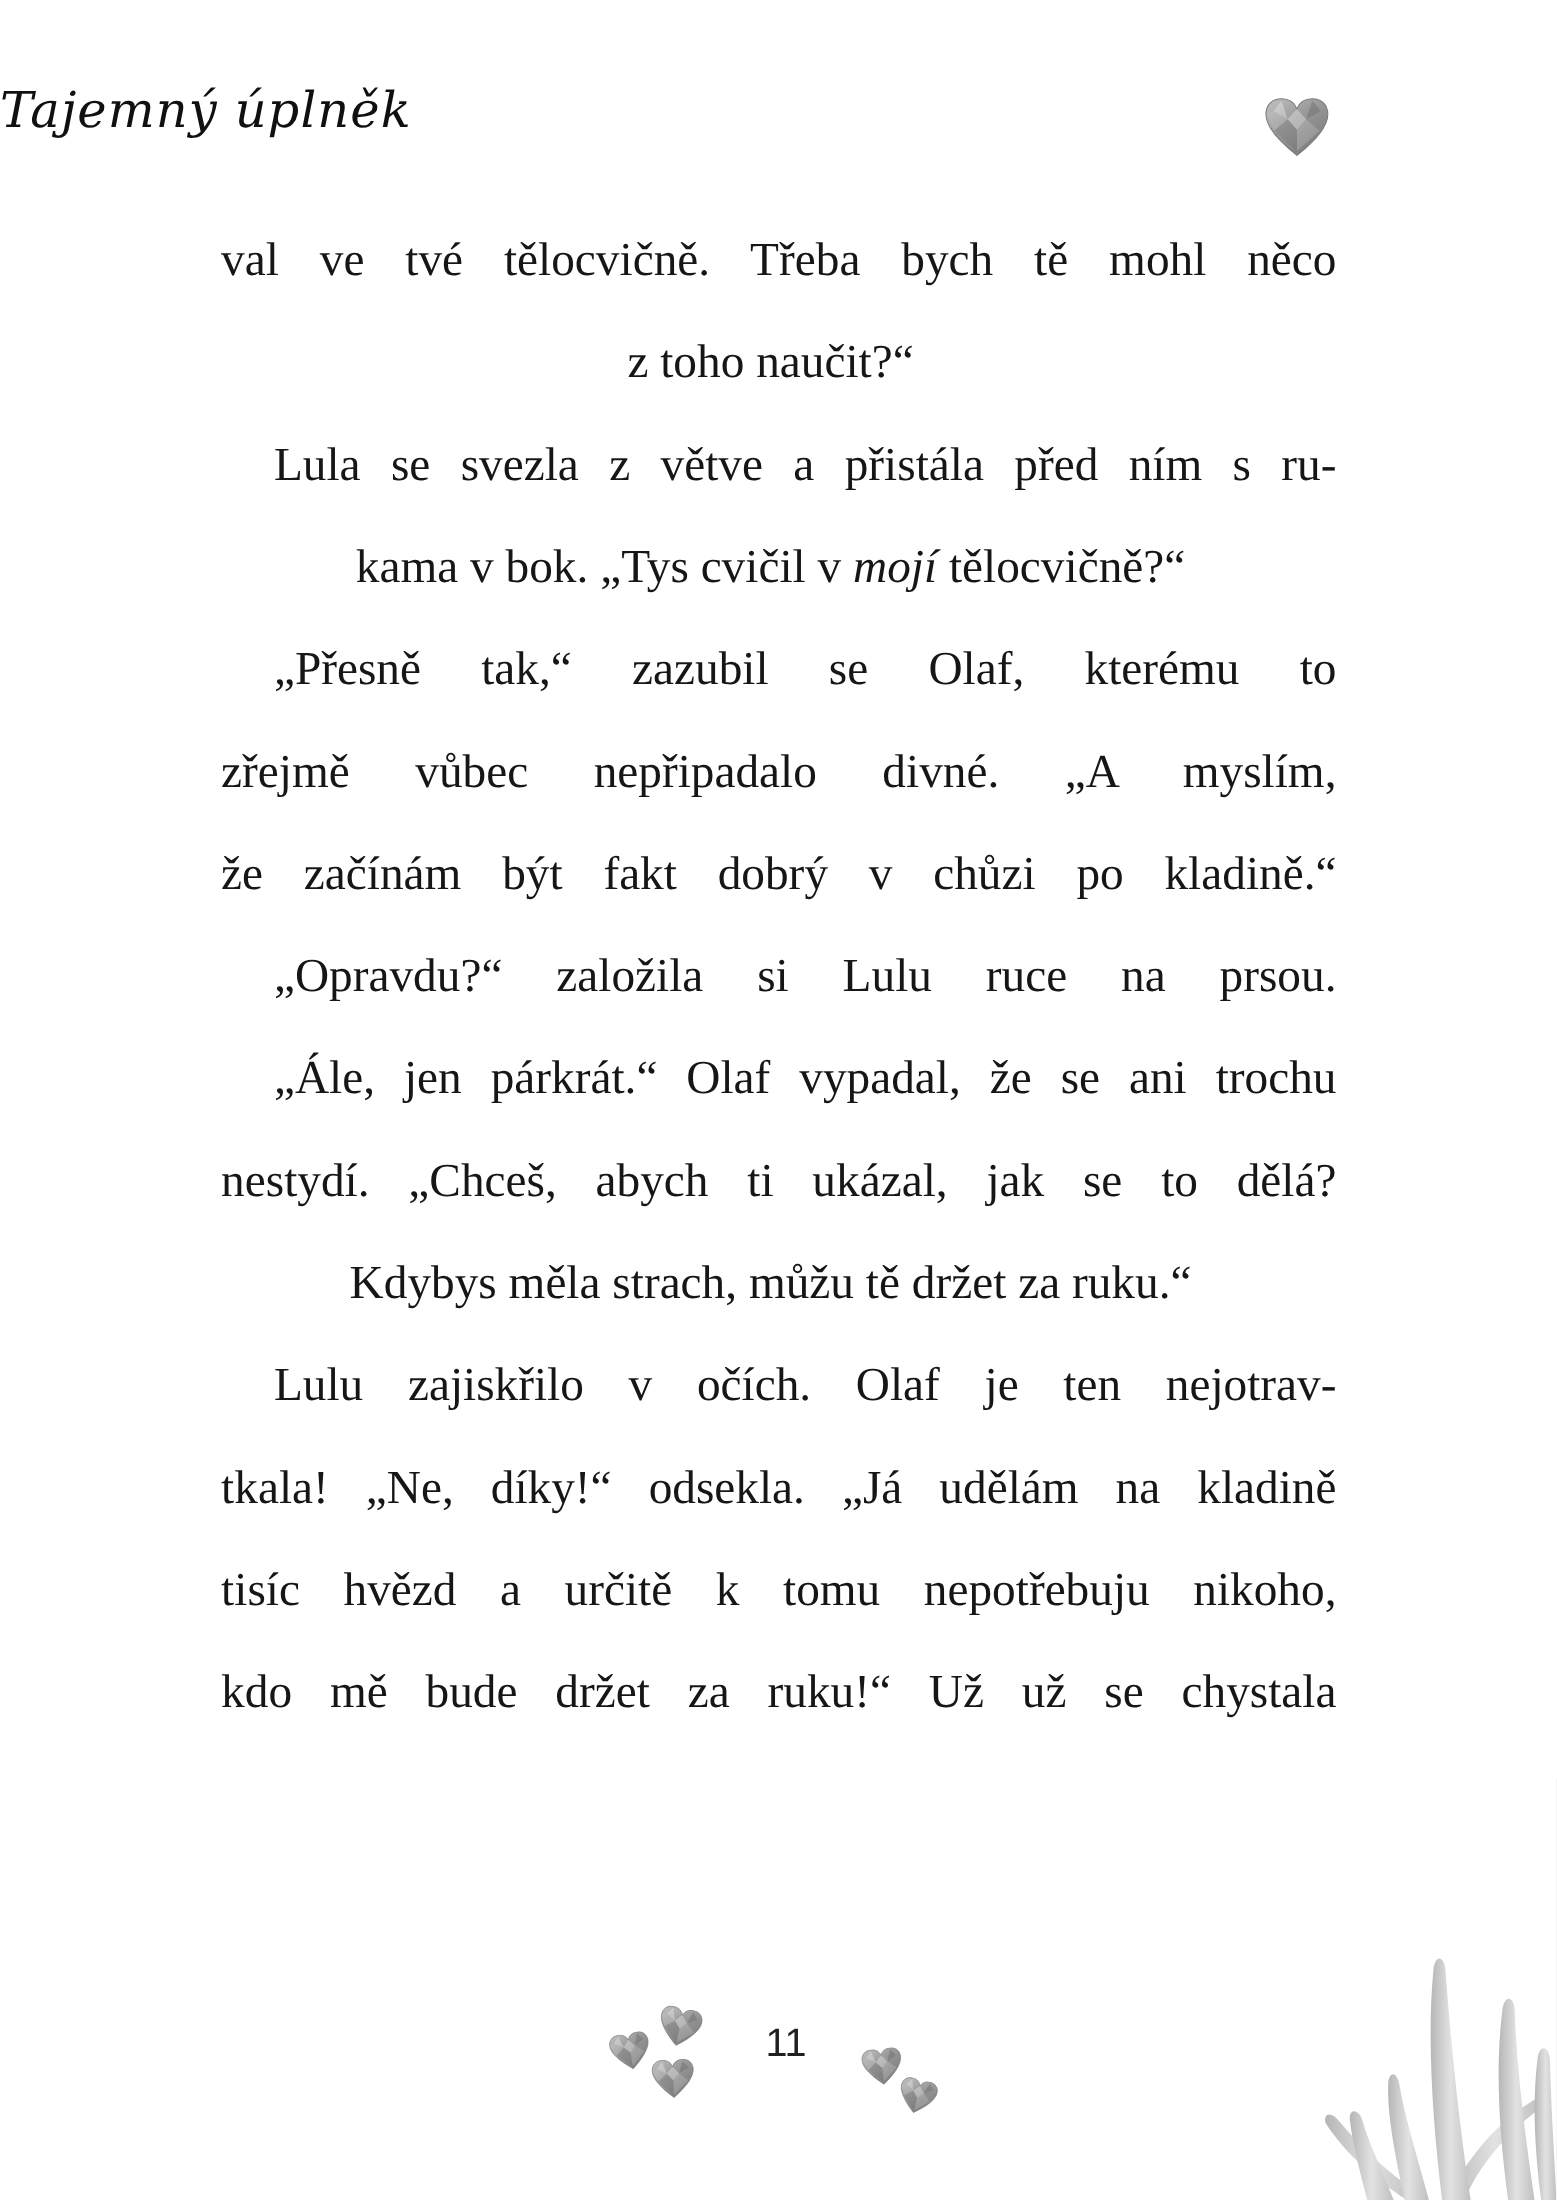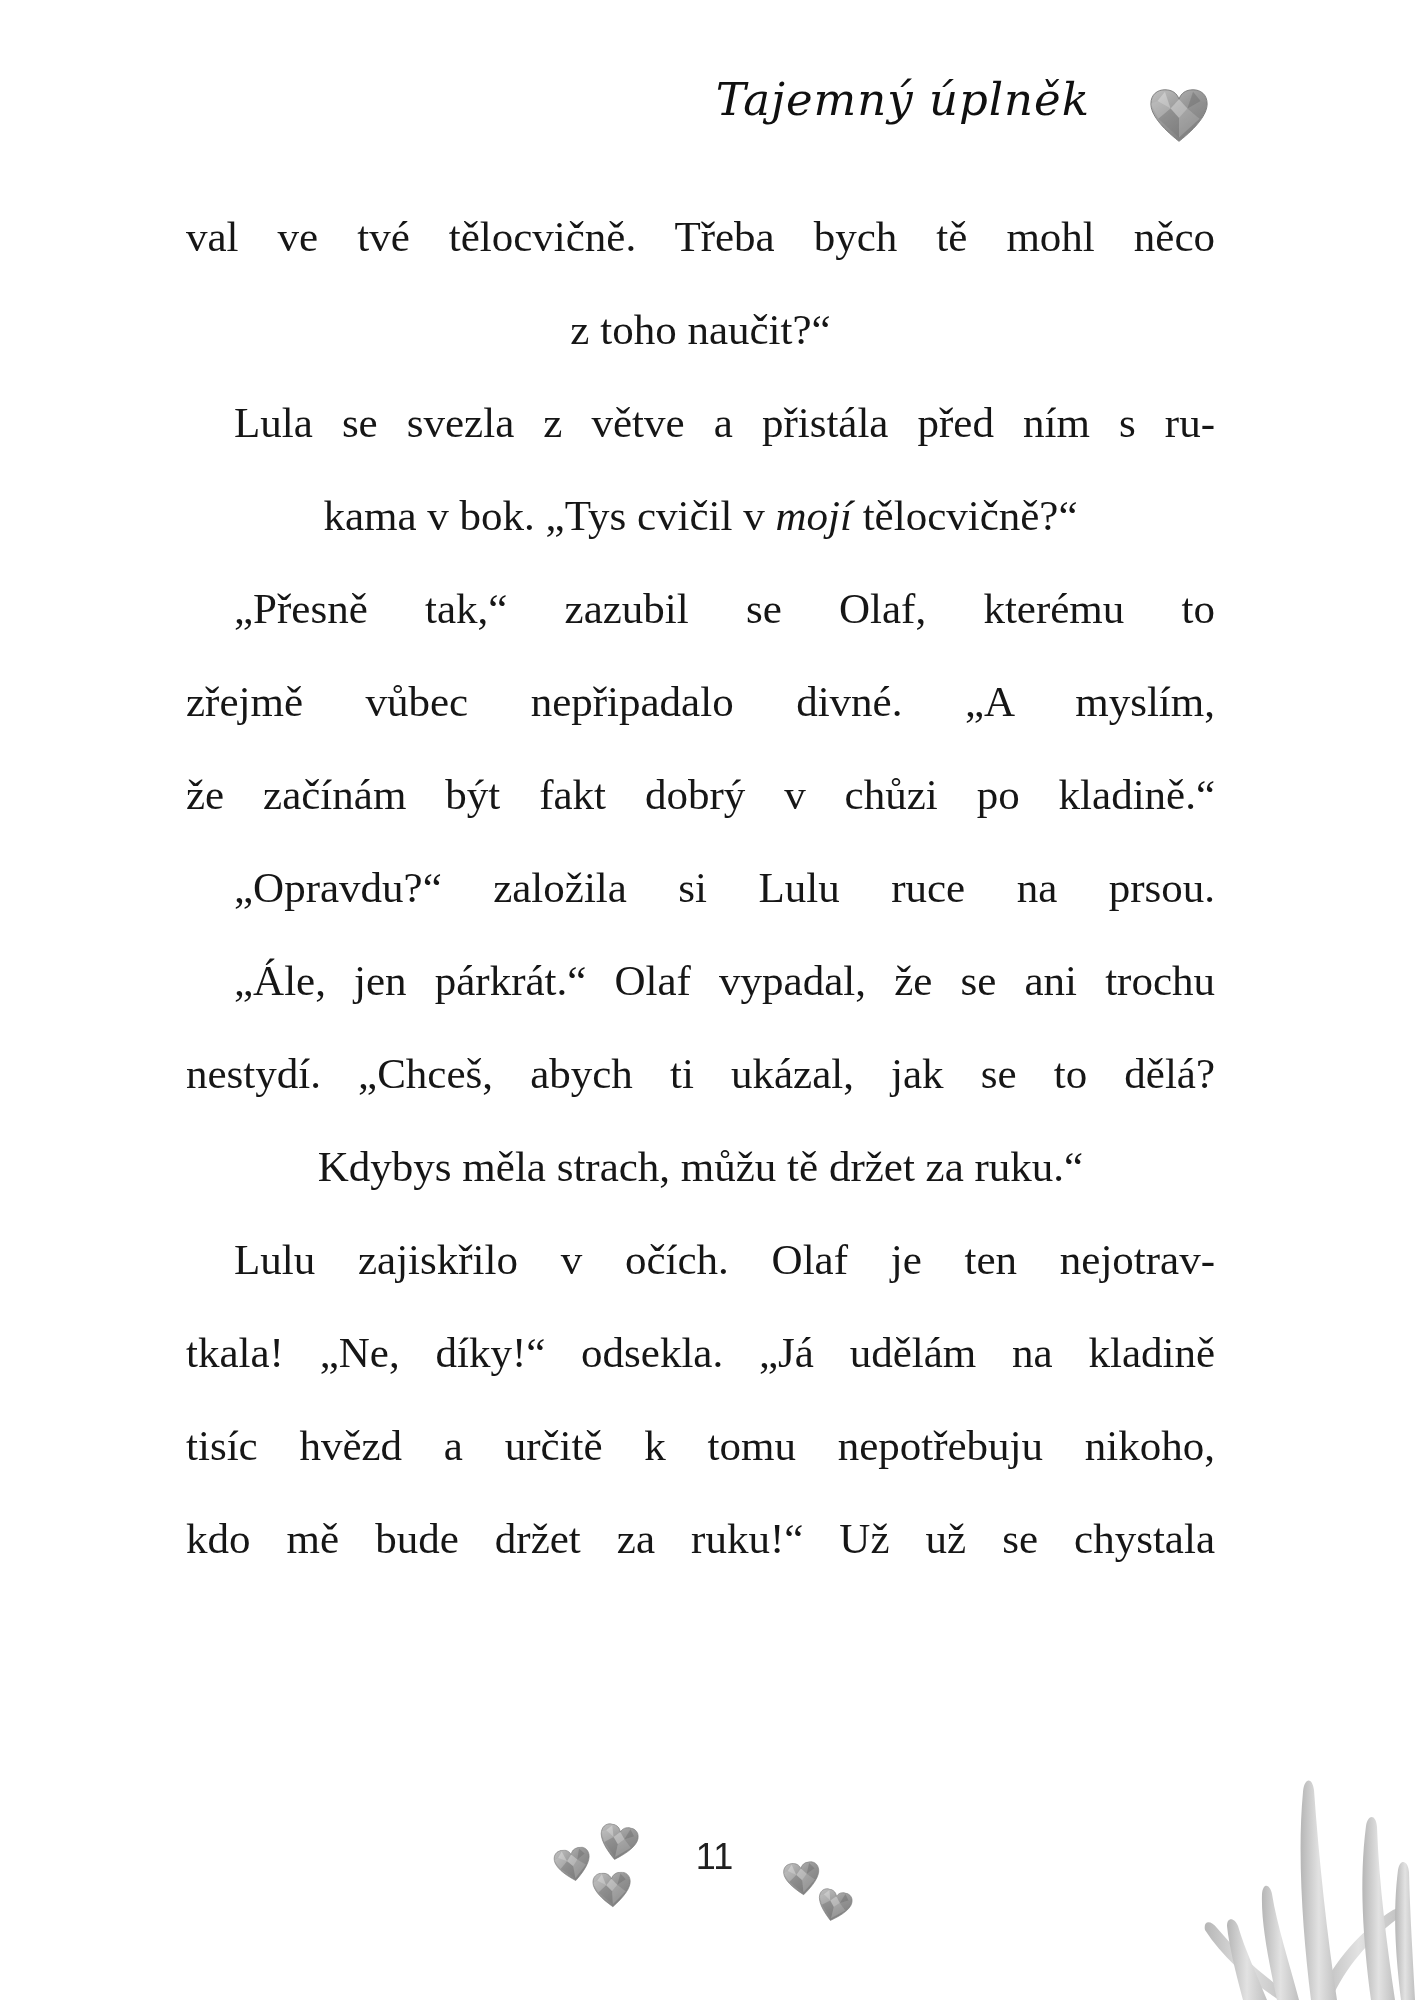--- a/index.html
+++ b/index.html
@@ -15,21 +15,21 @@
     overflow: hidden;
     color: #1b1b1b;
   }
 
   
   .running-header {
     position: absolute;
     top: 74px;
     left: 0;
     right: 325px;
-    text-align: right;
+    text-align: left;
     font-family: "DejaVu Serif", serif;
     font-style: italic;
     font-size: 45px;
     line-height: 1.15;
     letter-spacing: 1px;
     color: #101010;
   }
   .header-heart {
     position: absolute;
     left: 1149px;
@@ -42,21 +42,21 @@
   .body-text {
     position: absolute;
     left: 186px;
     top: 190px;
     width: 1029px;
     font-size: 43px;
     line-height: 93px;
     color: #161616;
   }
   .line { text-align: center; }
-  .line.justify { text-align: justify; text-align-last: justify; }
+  .line.justify { text-align: justify; text-align-last: justify; margin-left: 15px; }
   .line.indent { text-indent: 48px; }
   .line em { font-style: italic; }
 
   
   .page-number {
     position: absolute;
     left: 200px;
     top: 1836px;
     width: 1029px;
     text-align: center;

